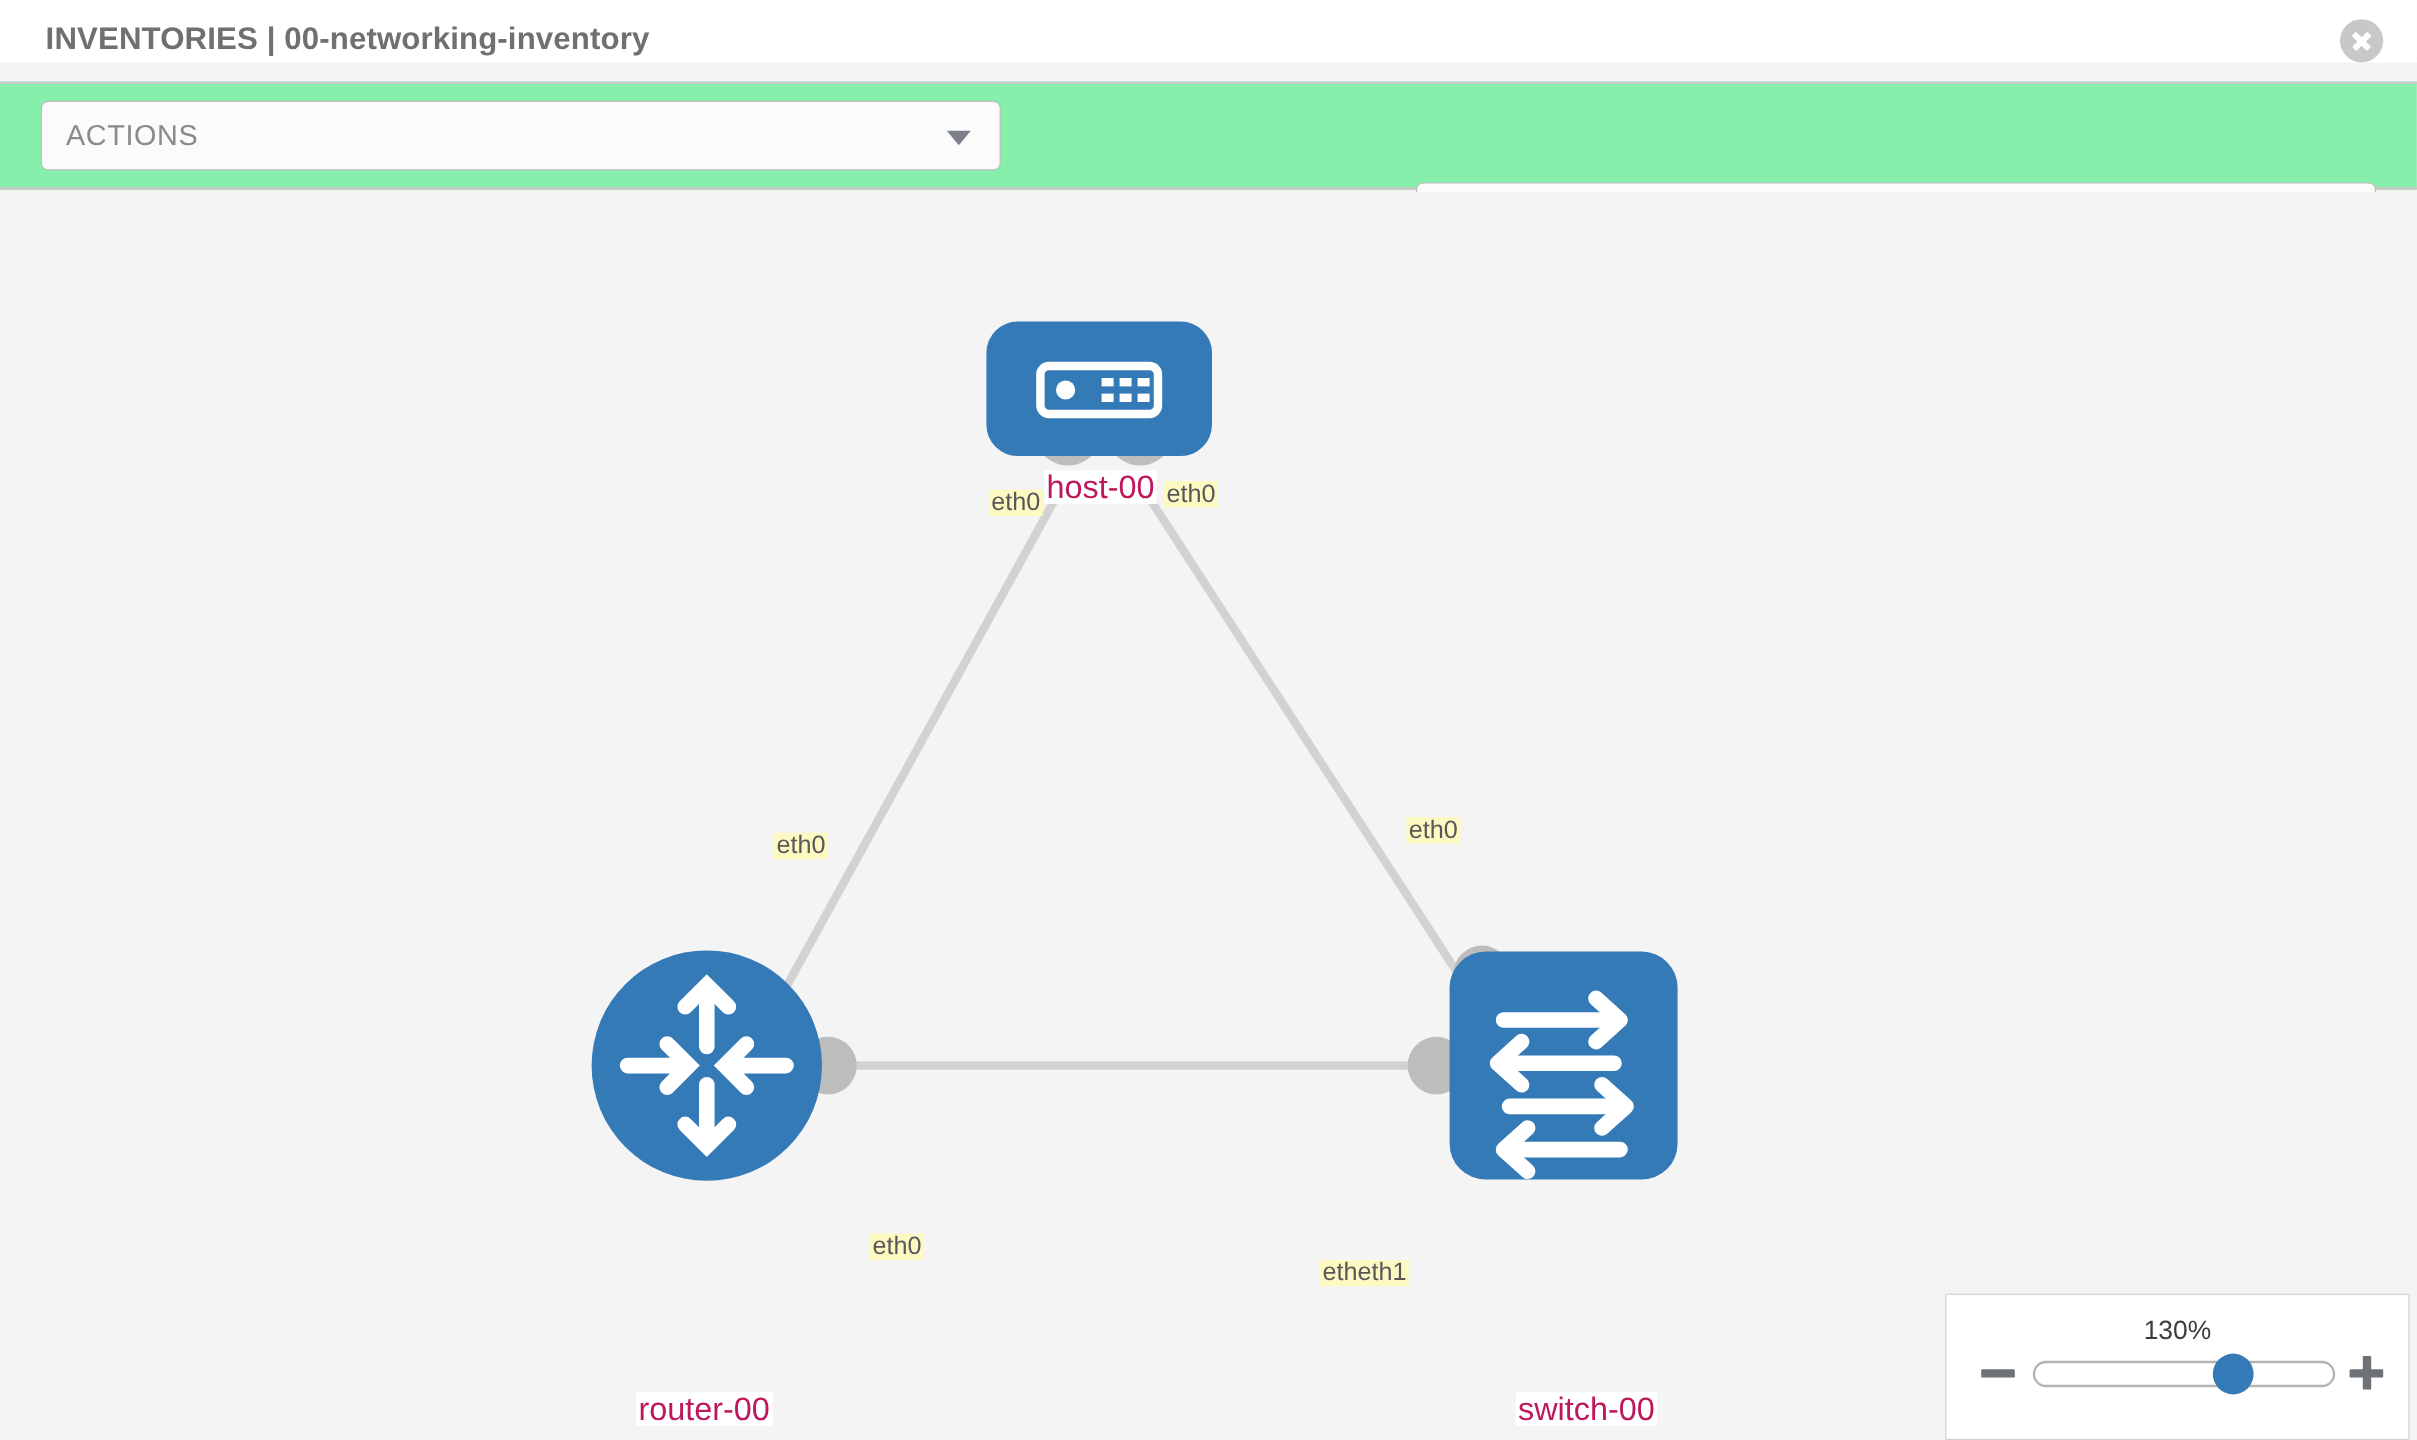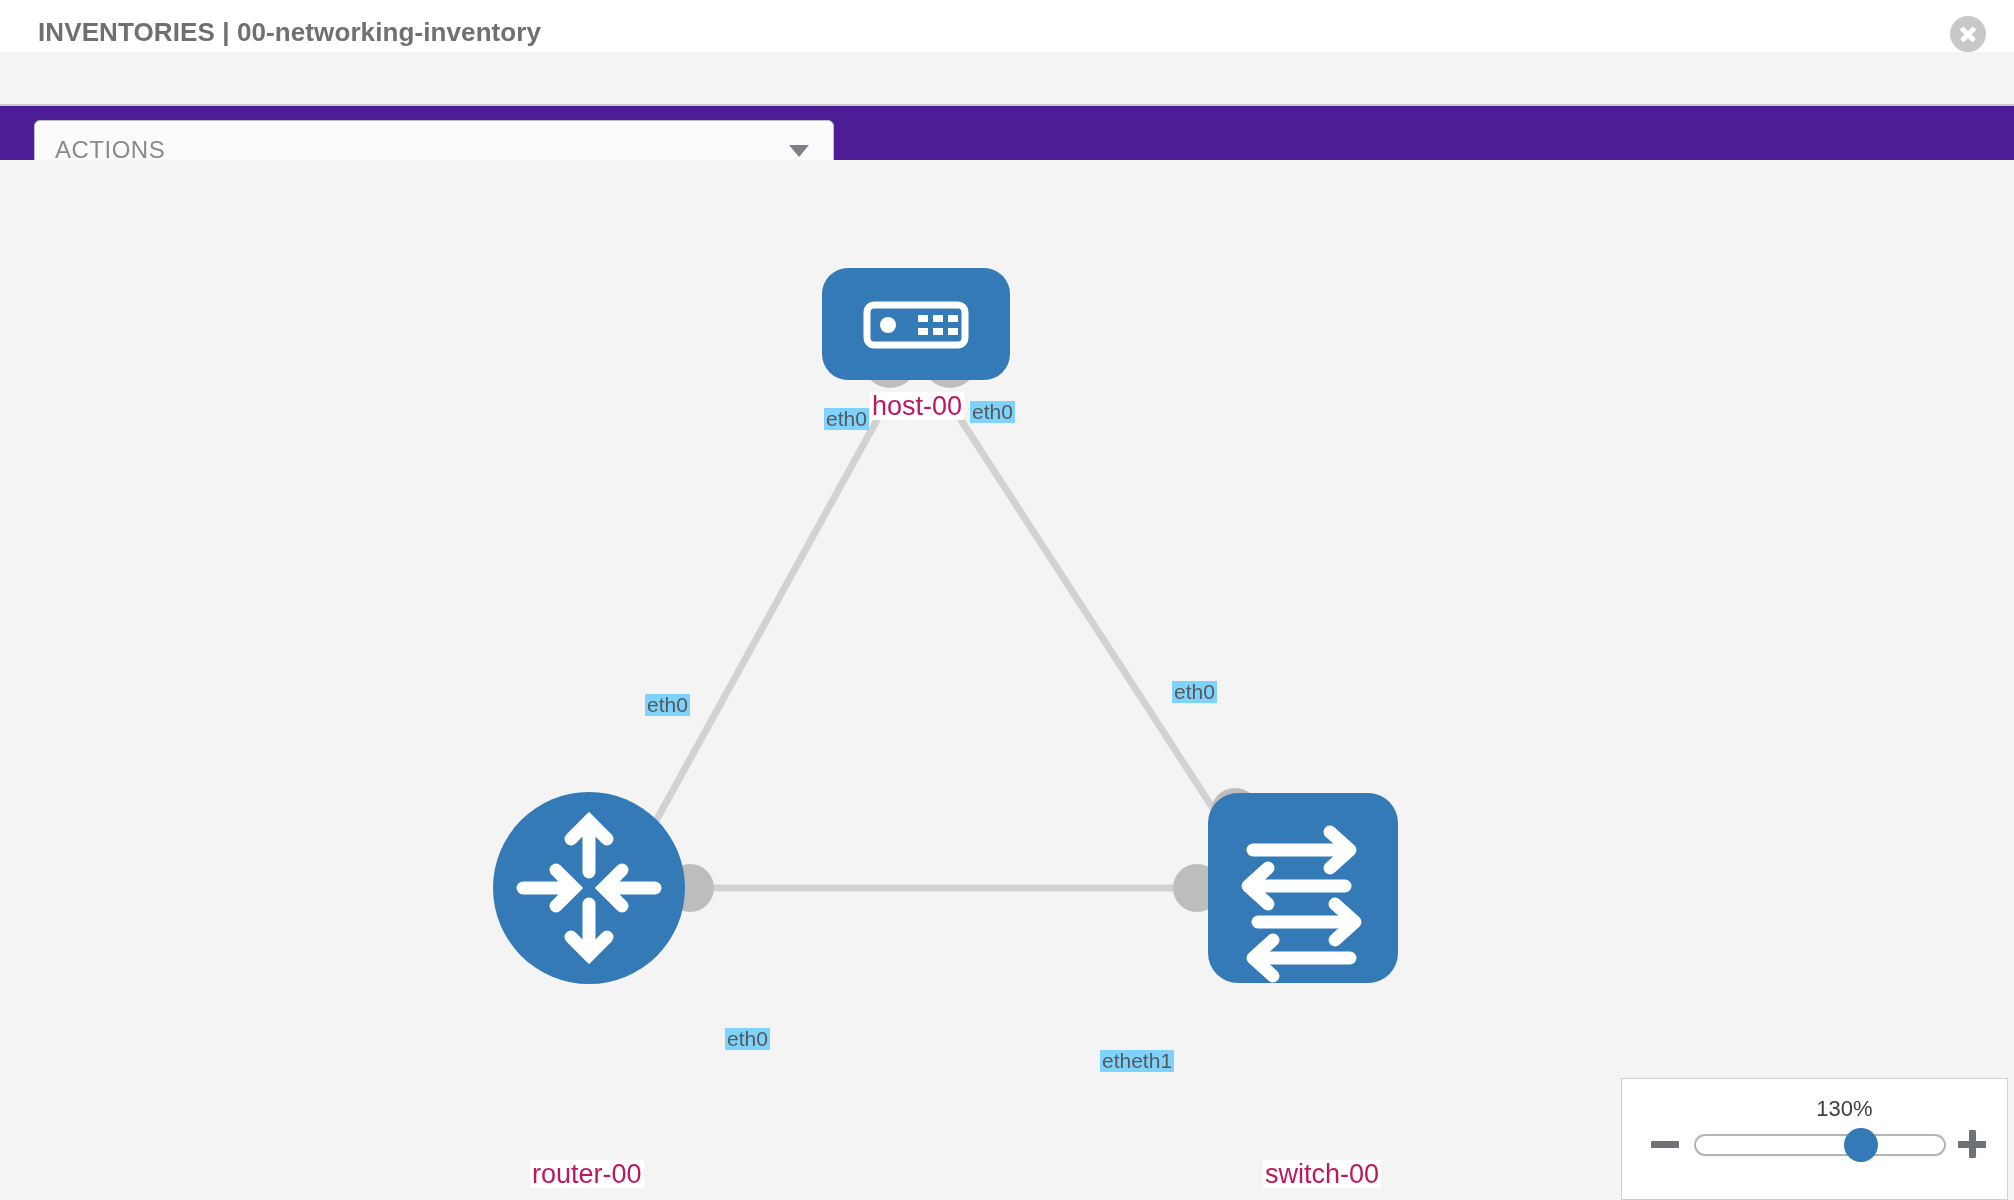--- a/index.html
+++ b/index.html
@@ -58,25 +58,24 @@
   }
   .close-btn::before { transform: rotate(45deg); }
   .close-btn::after  { transform: rotate(-45deg); }
 
   
   .toolbar {
     position: absolute;
     left: 0; top: 68px;
     width: 2014px;
     height: 90px;
-    background: #4c1d95;
+    background: #86efac;
     border-top: 2px solid #c9c9c9;
     border-bottom: 2px solid #c9c9c9;
     box-sizing: border-box;
-    margin-top: 36px;
   }
   .actions-select {
     position: absolute;
     left: 34px;
     top: 14px;
     width: 800px;
     height: 58px;
     background: #fbfbfb;
     border: 1.5px solid #bdbdbd;
     border-radius: 6px;
@@ -155,37 +154,36 @@
     color: #be185d;
     background: #ffffff;
     white-space: nowrap;
     padding: 0 2px;
     line-height: 1.05;
   }
   .iface-label {
     position: absolute;
     font-size: 21px;
     color: #58585a;
-    background: #7dd3fc;
+    background: #fef9c3;
     white-space: nowrap;
     padding: 0 2px;
     line-height: 1.05;
   }
 
   
   .zoom-panel {
     position: absolute;
     left: 1621px;
     top: 1078px;
     width: 387px;
     height: 122px;
     background: #ffffff;
     border: 1px solid #d0d0d0;
     box-sizing: border-box;
-    padding-left: 30px;
   }
   .zoom-pct {
     position: absolute;
     width: 100%;
     top: 17px;
     text-align: center;
     font-size: 22px;
     color: #3c3c3c;
   }
   .zoom-minus, .zoom-plus {

